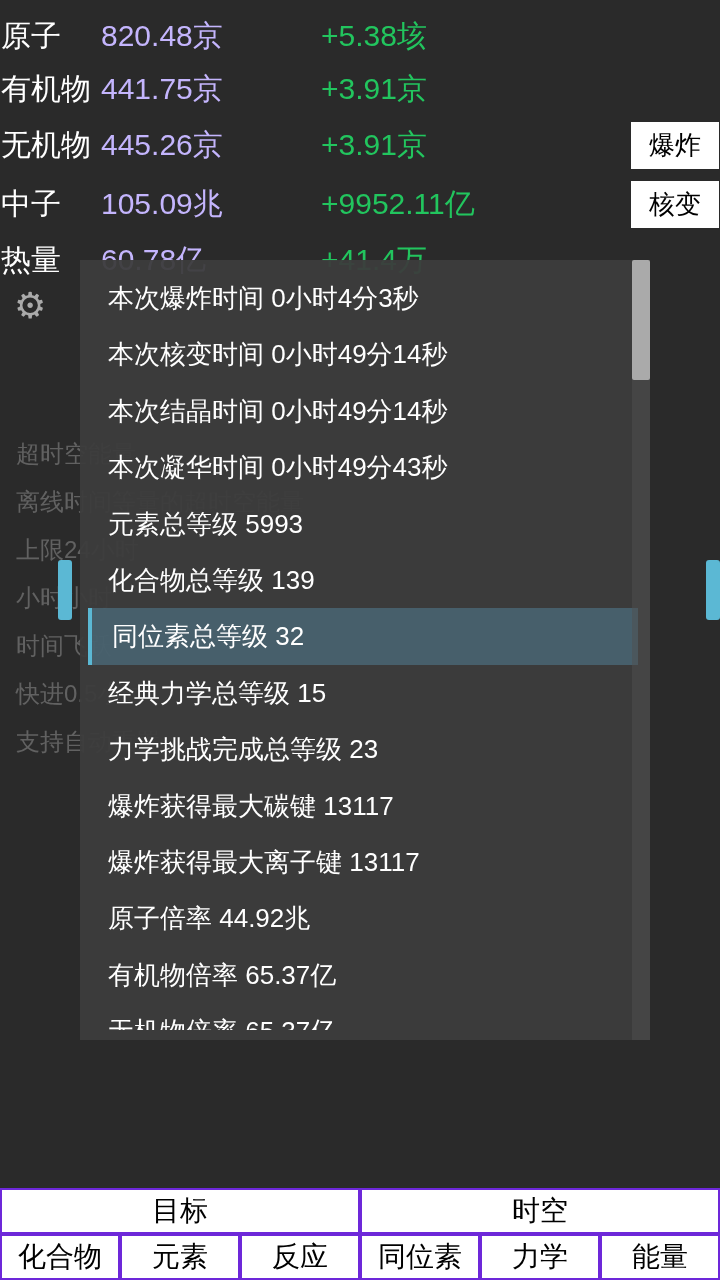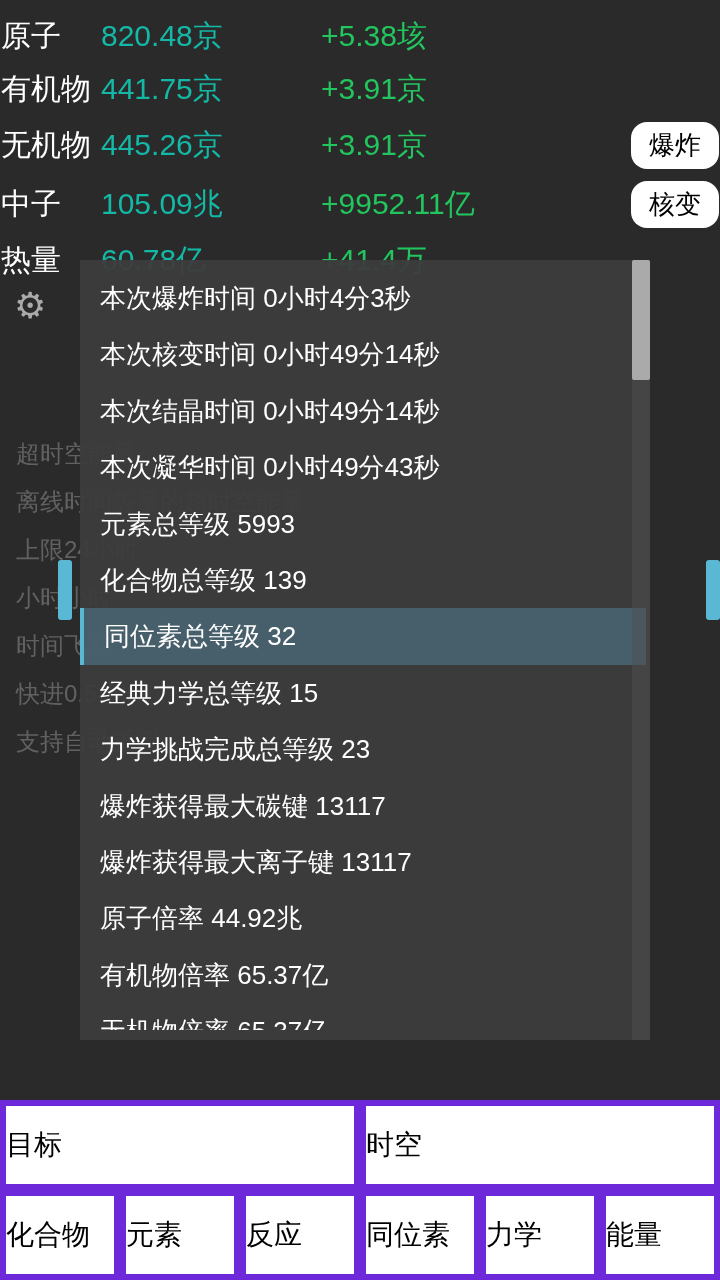--- a/index.html
+++ b/index.html
@@ -23,45 +23,45 @@
       align-items: center;
       padding: 6px 0;
       font-size: 30px;
     }
     .stat-name {
       width: 100px;
       color: #ffffff;
     }
     .stat-value {
       width: 220px;
-      color: #14b8a6;
+      color: #c4b5fd;
     }
     .stat-delta {
       flex: 1;
       color: #22c55e;
     }
     .action-btn {
       background: #ffffff;
       color: #000000;
       border: none;
       padding: 6px 18px;
       font-size: 26px;
       cursor: pointer;
-      border-radius: 16px;
+      border-radius: 0;
     }
 
     
     .overlay-panel {
       position: absolute;
       top: 260px;
       left: 80px;
       width: 570px;
       background: rgba(60, 60, 60, 0.95);
       border-radius: 0;
-      padding: 10px 0;
+      padding: 10px 8px;
       overflow: hidden;
     }
     .panel-scroll {
       max-height: 760px;
       overflow-y: auto;
       padding-right: 4px;
     }
     .panel-item {
       padding: 10px 20px;
       font-size: 26px;
@@ -113,24 +113,24 @@
       background: #2a2a2a;
     }
     .nav-row {
       display: flex;
       width: 100%;
     }
     .nav-btn {
       flex: 1;
       background: #ffffff;
       color: #000000;
-      border: 6px solid #6d28d9;
-      padding: 20px 0;
+      border: 2px solid #6d28d9;
+      padding: 2px 0;
       font-size: 28px;
-      text-align: left;
+      text-align: center;
       cursor: pointer;
     }
 
     
     .gear-icon-area {
       position: absolute;
       top: 285px;
       left: 14px;
       width: 54px;
       height: 54px;

